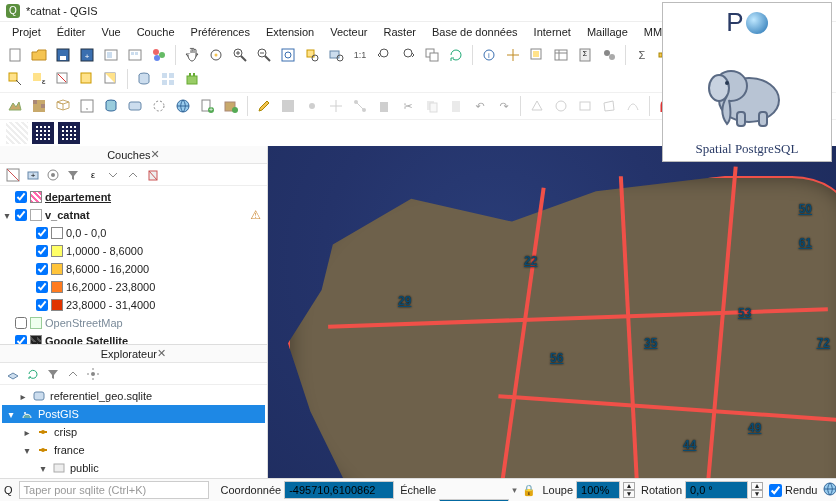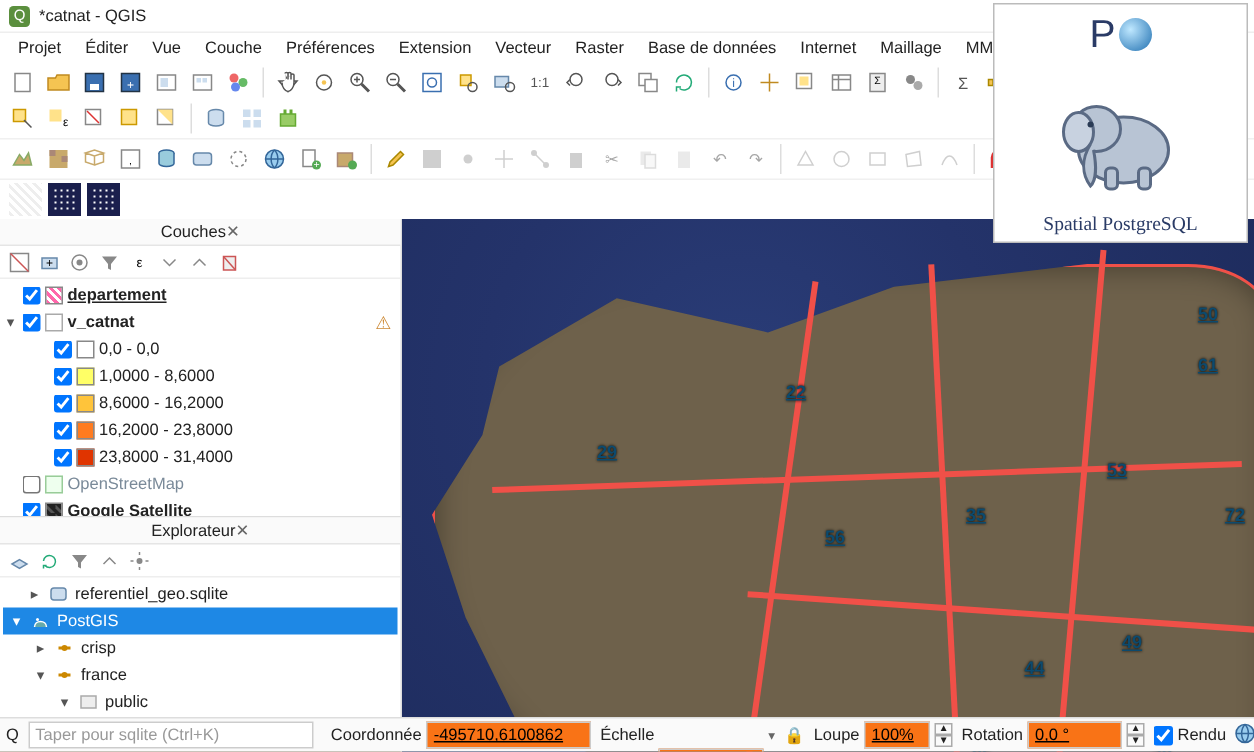--- a/index.html
+++ b/index.html
@@ -62,21 +62,21 @@
   
   .postgis { position:absolute; right:4px; top:2px; width:170px; height:160px; background:#fff; border:1px solid #bbb; display:flex; flex-direction:column; align-items:center; padding:4px; z-index:50;}
   .postgis .logo-text { font-size:26px; font-family: Georgia, serif; color:#2a3b66; display:flex; align-items:center; gap:2px;}
   .postgis .globe { width:22px; height:22px; border-radius:50%; background: radial-gradient(circle at 35% 35%, #bfe8ff, #1f6fb0); display:inline-block;}
   .postgis .elephant { flex:1; display:flex; align-items:center; justify-content:center; }
   .postgis .caption { font-size:13px; color:#2a3b66; font-family: Georgia, serif;}
   
   .statusbar { position:absolute; left:0; right:0; bottom:0; height:23px; background:#fafafa; border-top:1px solid #ddd; display:flex; align-items:center; gap:6px; padding:0 4px; font-size:11px;}
   .statusbar .srch { flex:0 0 190px; display:flex; align-items:center; gap:4px; height:18px; border:1px solid #ccc; background:#fff; padding:0 4px; color:#888;}
   .statusbar .field { display:flex; align-items:center; gap:3px;}
-  .statusbar input.txt { height:18px; border:1px solid #ccc; background:#f97316; padding:3px 4px; font-size:11px;text-decoration:underline;}
+  .statusbar input.txt { height:18px; border:1px solid #ccc; background:#0369a1; padding:3px 4px; font-size:11px;}
   .statusbar .lock { color:#666; }
   .statusbar .spin { width:12px; display:inline-flex; flex-direction:column; }
   .statusbar .spin b { height:8px; border:1px solid #aaa; font-size:7px; line-height:6px; text-align:center; cursor:pointer;}
   .statusbar .chkwrap { display:flex; align-items:center; gap:3px;}
   .statusbar .epsg { display:flex; align-items:center; gap:3px;}
   .mlink { color:#0066cc; cursor:pointer; }
 </style>
 </head>
 <body>
 

